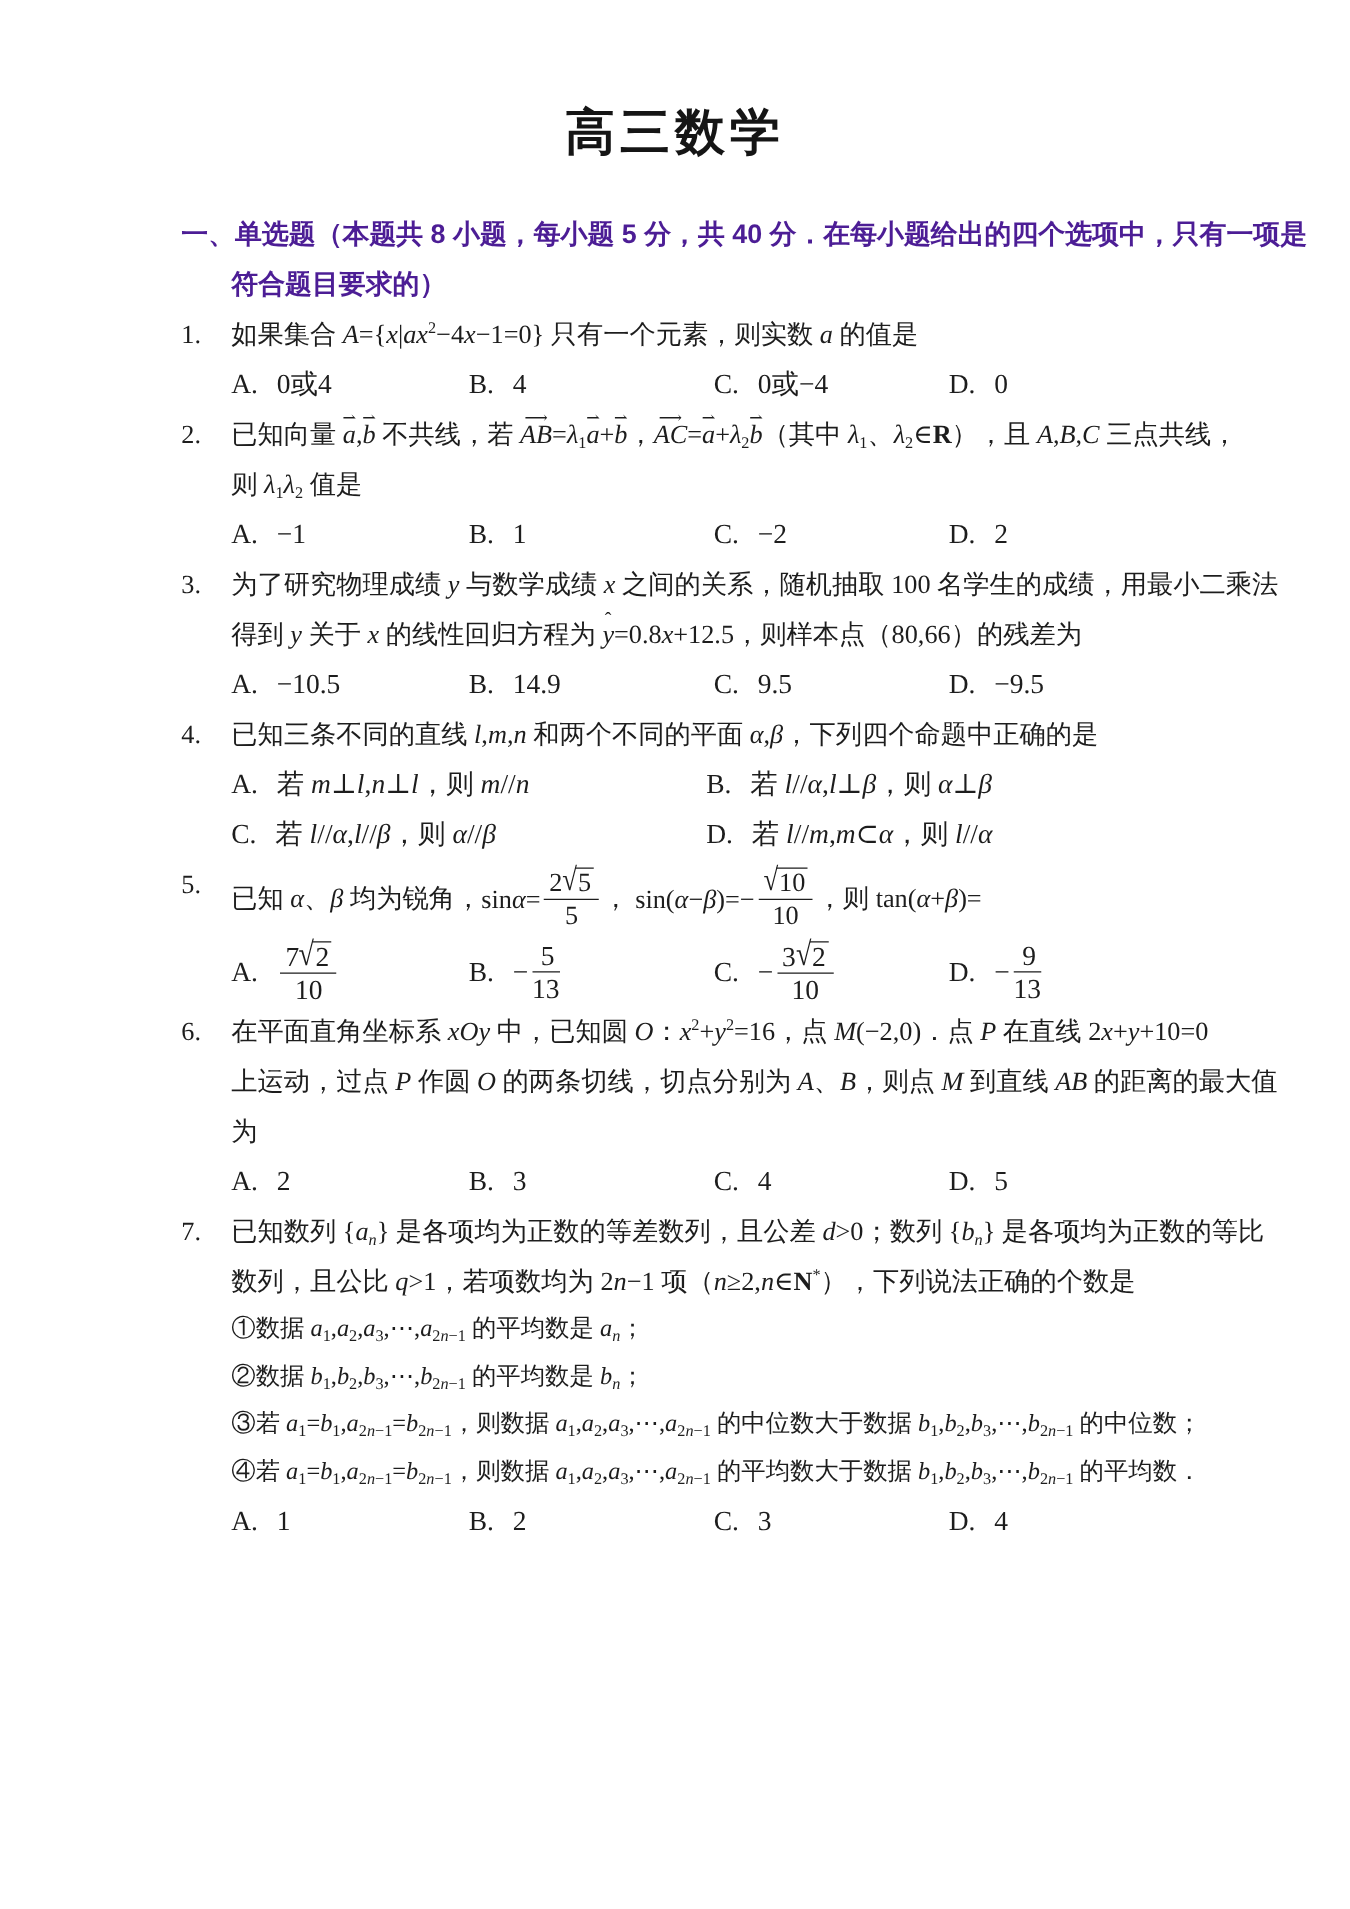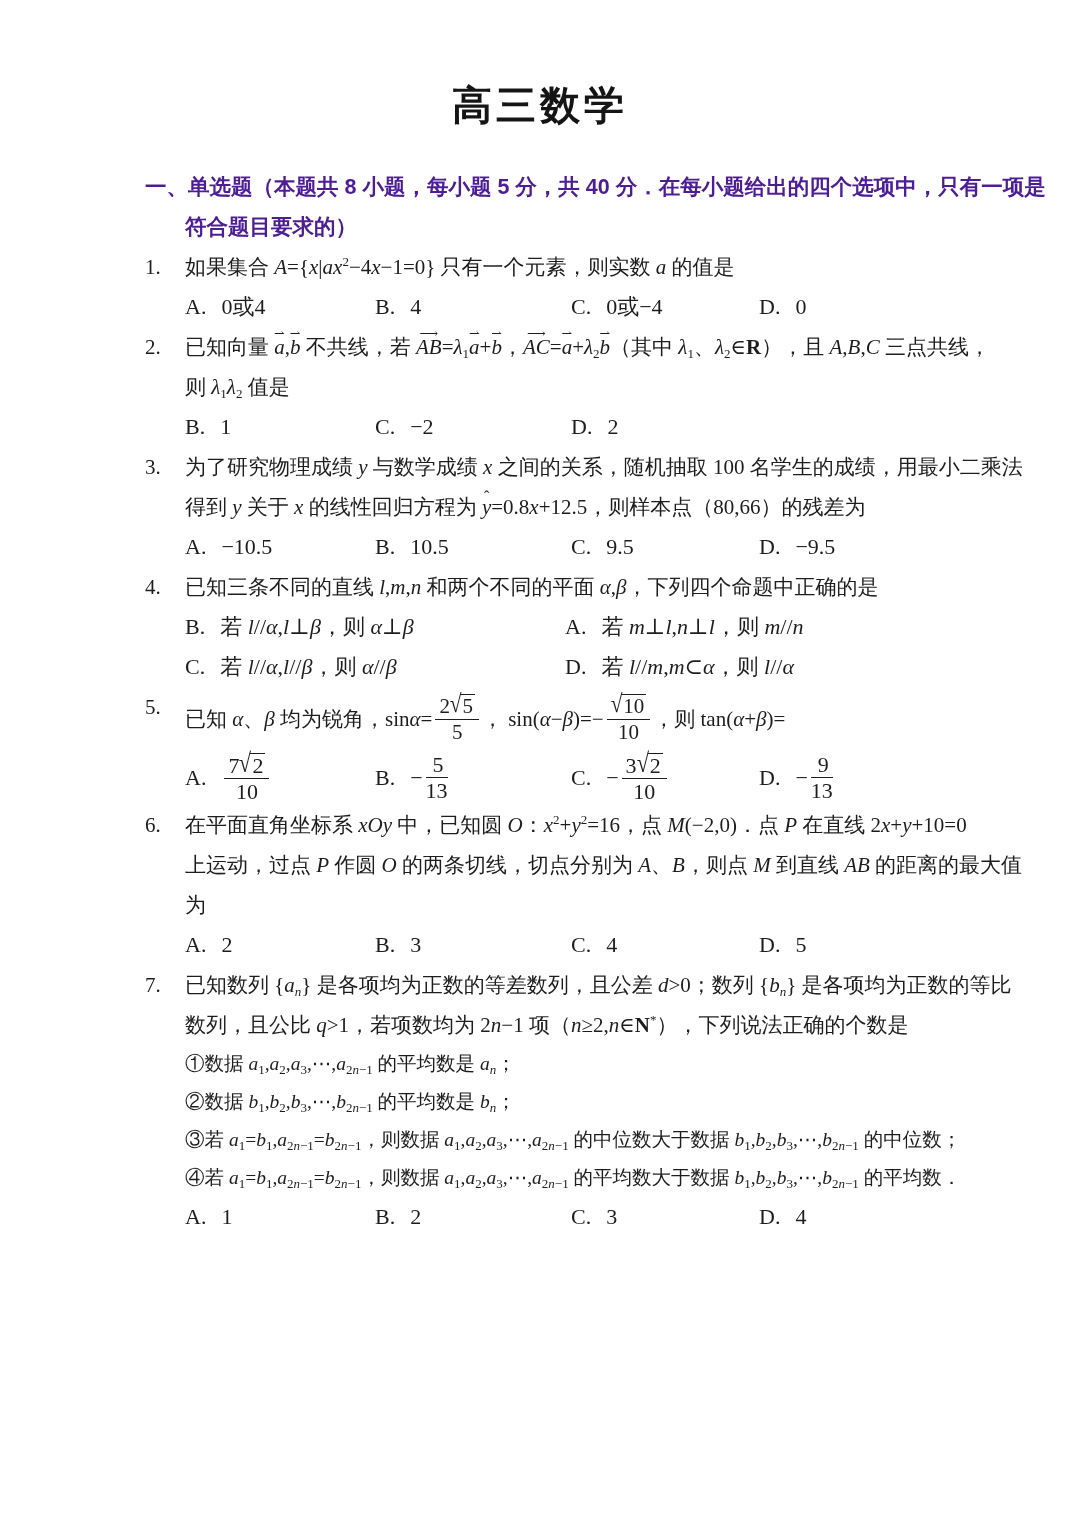--- a/index.html
+++ b/index.html
@@ -105,46 +105,47 @@
             <div class="opt"><span class="okey">D.</span><span class="oval">0</span></div>
           </div>
         </div>
       </div>
       <div class="q">
         <div class="qnum">2.</div>
         <div class="qbody">
           <div class="qline">已知向量 <span class="m"><span class="vec"><span class="varr">⇀</span><i>a</i></span>,<span class="vec"><span class="varr">⇀</span><i>b</i></span></span> 不共线，若 <span class="m"><span class="vec"><span class="varr">⟶</span><i>A</i><i>B</i></span>=<i>λ</i><sub>1</sub><span class="vec"><span class="varr">⇀</span><i>a</i></span>+<span class="vec"><span class="varr">⇀</span><i>b</i></span></span>，<span class="m"><span class="vec"><span class="varr">⟶</span><i>A</i><i>C</i></span>=<span class="vec"><span class="varr">⇀</span><i>a</i></span>+<i>λ</i><sub>2</sub><span class="vec"><span class="varr">⇀</span><i>b</i></span></span>（其中 <span class="m"><i>λ</i><sub>1</sub></span>、<span class="m"><i>λ</i><sub>2</sub>∈<b class="bfu">R</b></span>），且 <span class="m"><i>A</i>,<i>B</i>,<i>C</i></span> 三点共线，</div>
           <div class="qline">则 <span class="m"><i>λ</i><sub>1</sub><i>λ</i><sub>2</sub></span> 值是</div>
           <div class="opts four">
+            <div class="opt"><span class="okey">A.</span><span class="oval">−1</span></div>
             <div class="opt"><span class="okey">B.</span><span class="oval">1</span></div>
             <div class="opt"><span class="okey">C.</span><span class="oval">−2</span></div>
             <div class="opt"><span class="okey">D.</span><span class="oval">2</span></div>
           </div>
         </div>
       </div>
       <div class="q">
         <div class="qnum">3.</div>
         <div class="qbody">
           <div class="qline">为了研究物理成绩 <span class="m"><i>y</i></span> 与数学成绩 <span class="m"><i>x</i></span> 之间的关系，随机抽取 100 名学生的成绩，用最小二乘法</div>
           <div class="qline">得到 <span class="m"><i>y</i></span> 关于 <span class="m"><i>x</i></span> 的线性回归方程为 <span class="m"><span class="hatc"><span class="hsign">ˆ</span><i>y</i></span>=0.8<i>x</i>+12.5</span>，则样本点（80,66）的残差为</div>
           <div class="opts four">
             <div class="opt"><span class="okey">A.</span><span class="oval">−10.5</span></div>
-            <div class="opt"><span class="okey">B.</span><span class="oval">10.5</span></div>
+            <div class="opt"><span class="okey">B.</span><span class="oval">14.9</span></div>
             <div class="opt"><span class="okey">C.</span><span class="oval">9.5</span></div>
             <div class="opt"><span class="okey">D.</span><span class="oval">−9.5</span></div>
           </div>
         </div>
       </div>
       <div class="q">
         <div class="qnum">4.</div>
         <div class="qbody">
           <div class="qline">已知三条不同的直线 <span class="m"><i>l</i>,<i>m</i>,<i>n</i></span> 和两个不同的平面 <span class="m"><i>α</i>,<i>β</i></span>，下列四个命题中正确的是</div>
           <div class="opts two">
+            <div class="opt"><span class="okey">A.</span><span class="oval">若 <span class="m"><i>m</i>⊥<i>l</i>,<i>n</i>⊥<i>l</i></span>，则 <span class="m"><i>m</i>//<i>n</i></span></span></div>
             <div class="opt"><span class="okey">B.</span><span class="oval">若 <span class="m"><i>l</i>//<i>α</i>,<i>l</i>⊥<i>β</i></span>，则 <span class="m"><i>α</i>⊥<i>β</i></span></span></div>
-            <div class="opt"><span class="okey">A.</span><span class="oval">若 <span class="m"><i>m</i>⊥<i>l</i>,<i>n</i>⊥<i>l</i></span>，则 <span class="m"><i>m</i>//<i>n</i></span></span></div>
             <div class="opt"><span class="okey">C.</span><span class="oval">若 <span class="m"><i>l</i>//<i>α</i>,<i>l</i>//<i>β</i></span>，则 <span class="m"><i>α</i>//<i>β</i></span></span></div>
             <div class="opt"><span class="okey">D.</span><span class="oval">若 <span class="m"><i>l</i>//<i>m</i>,<i>m</i>⊂<i>α</i></span>，则 <span class="m"><i>l</i>//<i>α</i></span></span></div>
           </div>
         </div>
       </div>
       <div class="q">
         <div class="qnum">5.</div>
         <div class="qbody">
           <div class="qline tall">已知 <span class="m"><i>α</i></span>、<span class="m"><i>β</i></span> 均为锐角，<span class="m"><span class="fn">sin</span><i>α</i>=<span class="frac"><span class="fnum">2<span class="sqrt"><span class="rsign">√</span><span class="rbody">5</span></span></span><span class="fden">5</span></span></span>， <span class="m"><span class="fn">sin</span>(<i>α</i>−<i>β</i>)=−<span class="frac"><span class="fnum"><span class="sqrt"><span class="rsign">√</span><span class="rbody">10</span></span></span><span class="fden">10</span></span></span>，则 <span class="m"><span class="fn">tan</span>(<i>α</i>+<i>β</i>)=</span></div>
           <div class="opts four">

